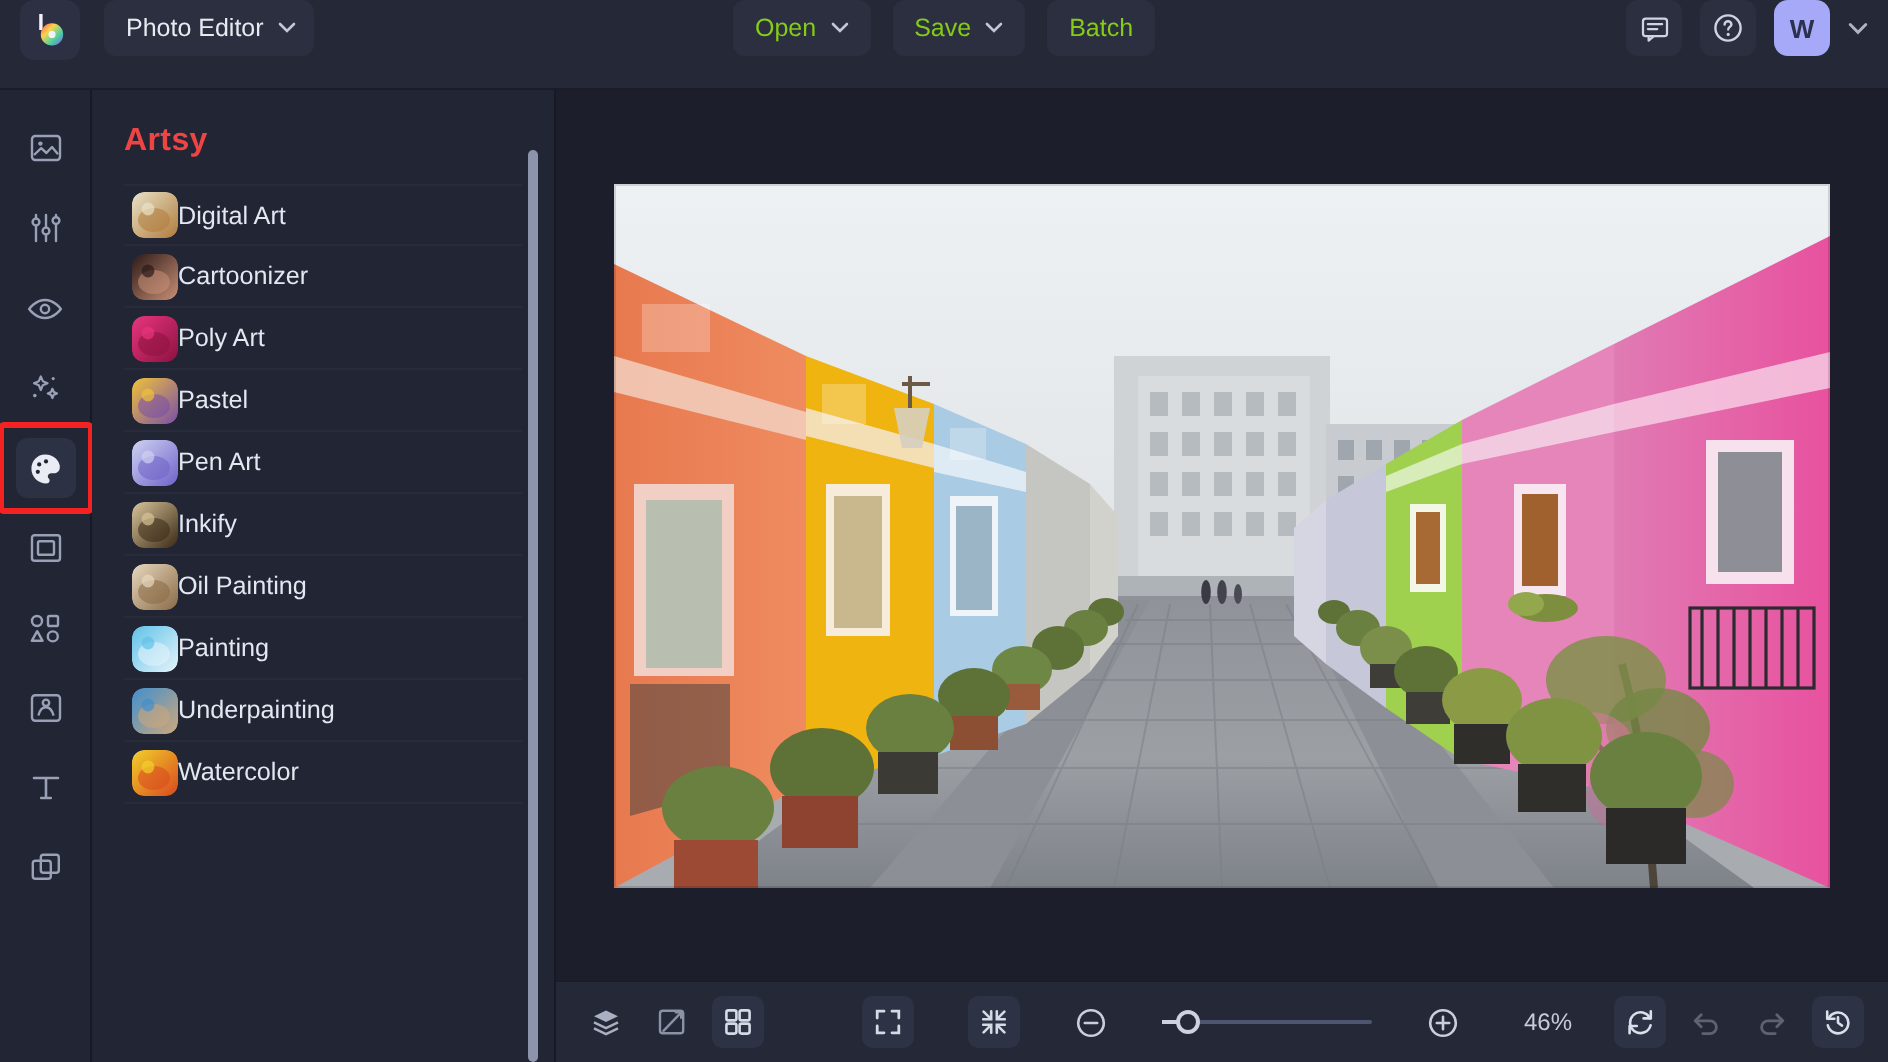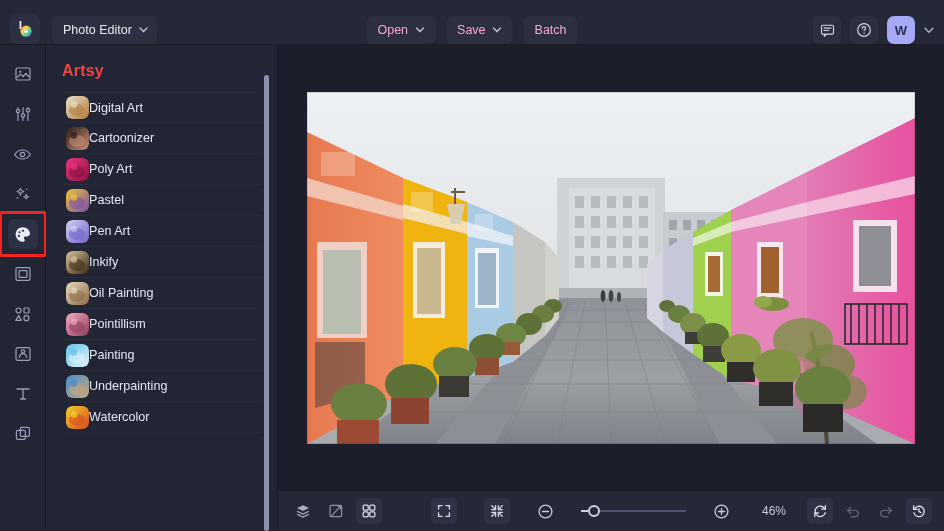--- a/index.html
+++ b/index.html
@@ -13,21 +13,21 @@
     position: relative;
     width: 944px; height: 531px;
     background: #1c1f2b;
     display: flex; flex-direction: column;
   }
 
   
   .topbar {
     height: 45px; min-height: 45px;
     background: #242837;
-    display: flex; align-items: flex-end;
+    display: flex; align-items: flex-start;
     position: relative;
     border-bottom: 1px solid #1a1d28;
   }
   .logo-btn {
     width: 30px; height: 30px; margin-left: 10px;
     border-radius: 7px;
     background: #2c3042;
     display: flex; align-items: center; justify-content: center;
   }
   .app-menu {
@@ -38,21 +38,21 @@
     background: #2b2f40;
     color: #e8eaf2; font-size: 12.5px;
   }
   .center-group {
     position: absolute; left: 50%; transform: translateX(-50%);
     display: flex; align-items: center; gap: 11px;
   }
   .tbtn {
     height: 28px; display: flex; align-items: center; gap: 7px;
     padding: 0 11px; border-radius: 6px;
-    background: #2b2f40; color: #f9a8d4; font-size: 12.5px;
+    background: #2b2f40; color: #84cc16; font-size: 12.5px;
     white-space: nowrap;
   }
   .right-group {
     position: absolute; right: 10px;
     display: flex; align-items: center; gap: 9px;
   }
   .icon-sq {
     width: 28px; height: 28px; border-radius: 6px;
     background: #2b2f40;
     display: flex; align-items: center; justify-content: center;
@@ -472,36 +472,20 @@
                     <stop offset="0" stop-color="#e8d9bf"></stop>
                     <stop offset="1" stop-color="#8a6a46"></stop>
                   </linearGradient>
                 </defs>
                 <rect width="23" height="23" rx="6" fill="url(#g9)"></rect>
                 <ellipse cx="11" cy="14" rx="8" ry="6" fill="#8a6a46" opacity=".55"></ellipse>
                 <circle cx="8" cy="8.5" r="3.2" fill="#e8d9bf" opacity=".7"></circle>
               </svg>
             </span>
             <span class="preset-label">Oil Painting</span>
-          </div>
-          <div class="preset-row">
-            <span class="thumb">
-              <svg width="23" height="23" viewBox="0 0 23 23">
-                <defs>
-                  <linearGradient id="g10" x1="0" y1="0" x2="1" y2="1">
-                    <stop offset="0" stop-color="#f2a8c0"></stop>
-                    <stop offset="1" stop-color="#8e3d5c"></stop>
-                  </linearGradient>
-                </defs>
-                <rect width="23" height="23" rx="6" fill="url(#g10)"></rect>
-                <ellipse cx="11" cy="14" rx="8" ry="6" fill="#8e3d5c" opacity=".55"></ellipse>
-                <circle cx="8" cy="8.5" r="3.2" fill="#f2a8c0" opacity=".7"></circle>
-              </svg>
-            </span>
-            <span class="preset-label">Pointillism</span>
           </div>
           <div class="preset-row">
             <span class="thumb">
               <svg width="23" height="23" viewBox="0 0 23 23">
                 <defs>
                   <linearGradient id="g11" x1="0" y1="0" x2="1" y2="1">
                     <stop offset="0" stop-color="#5fc2e8"></stop>
                     <stop offset="1" stop-color="#e6f4fb"></stop>
                   </linearGradient>
                 </defs>

